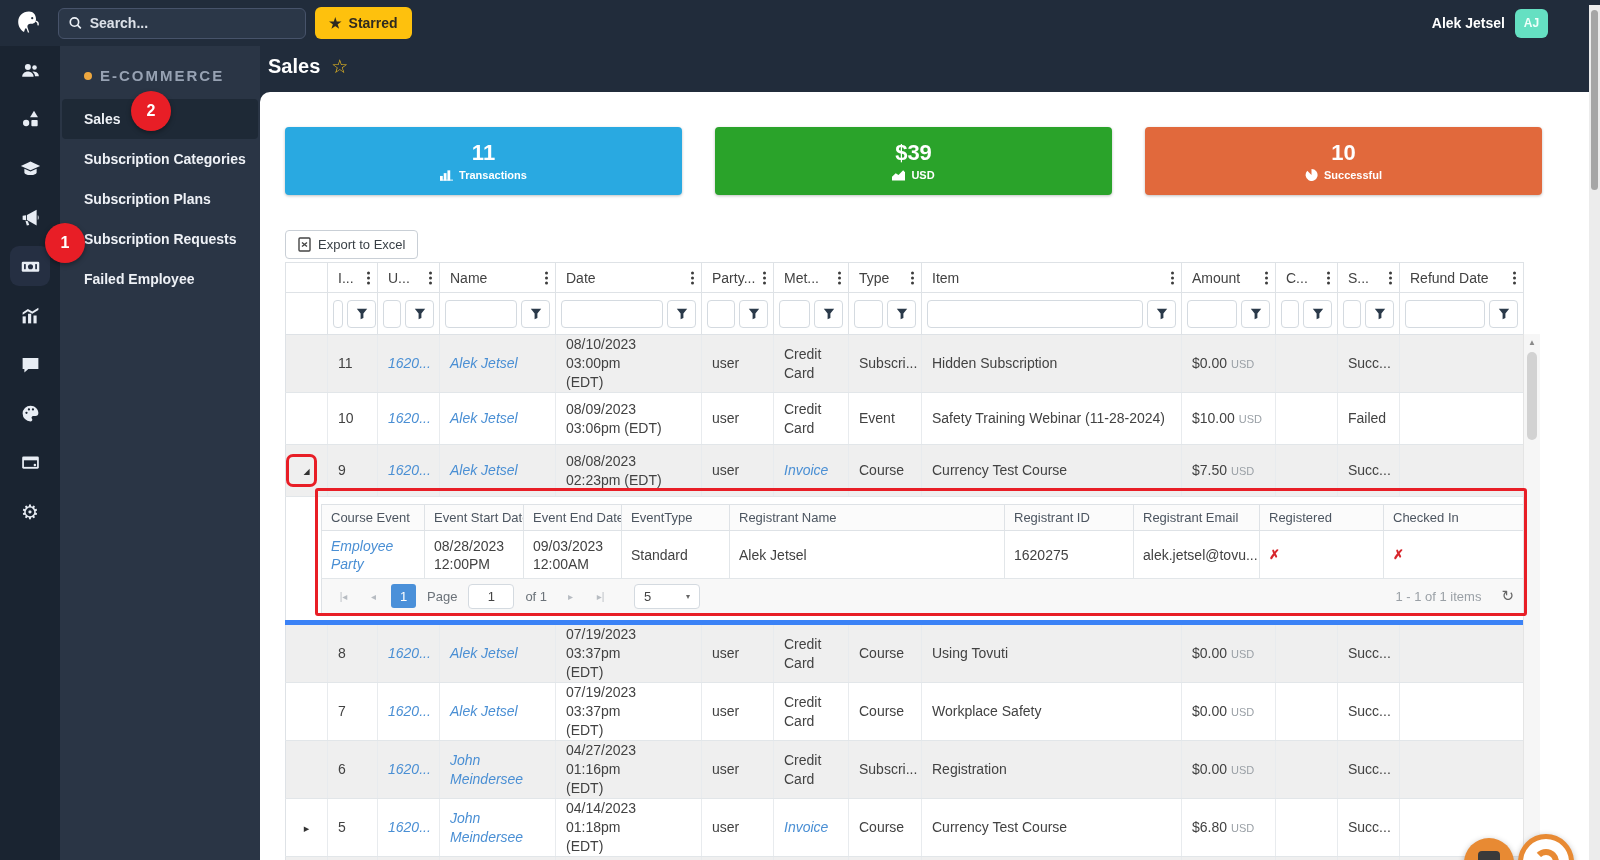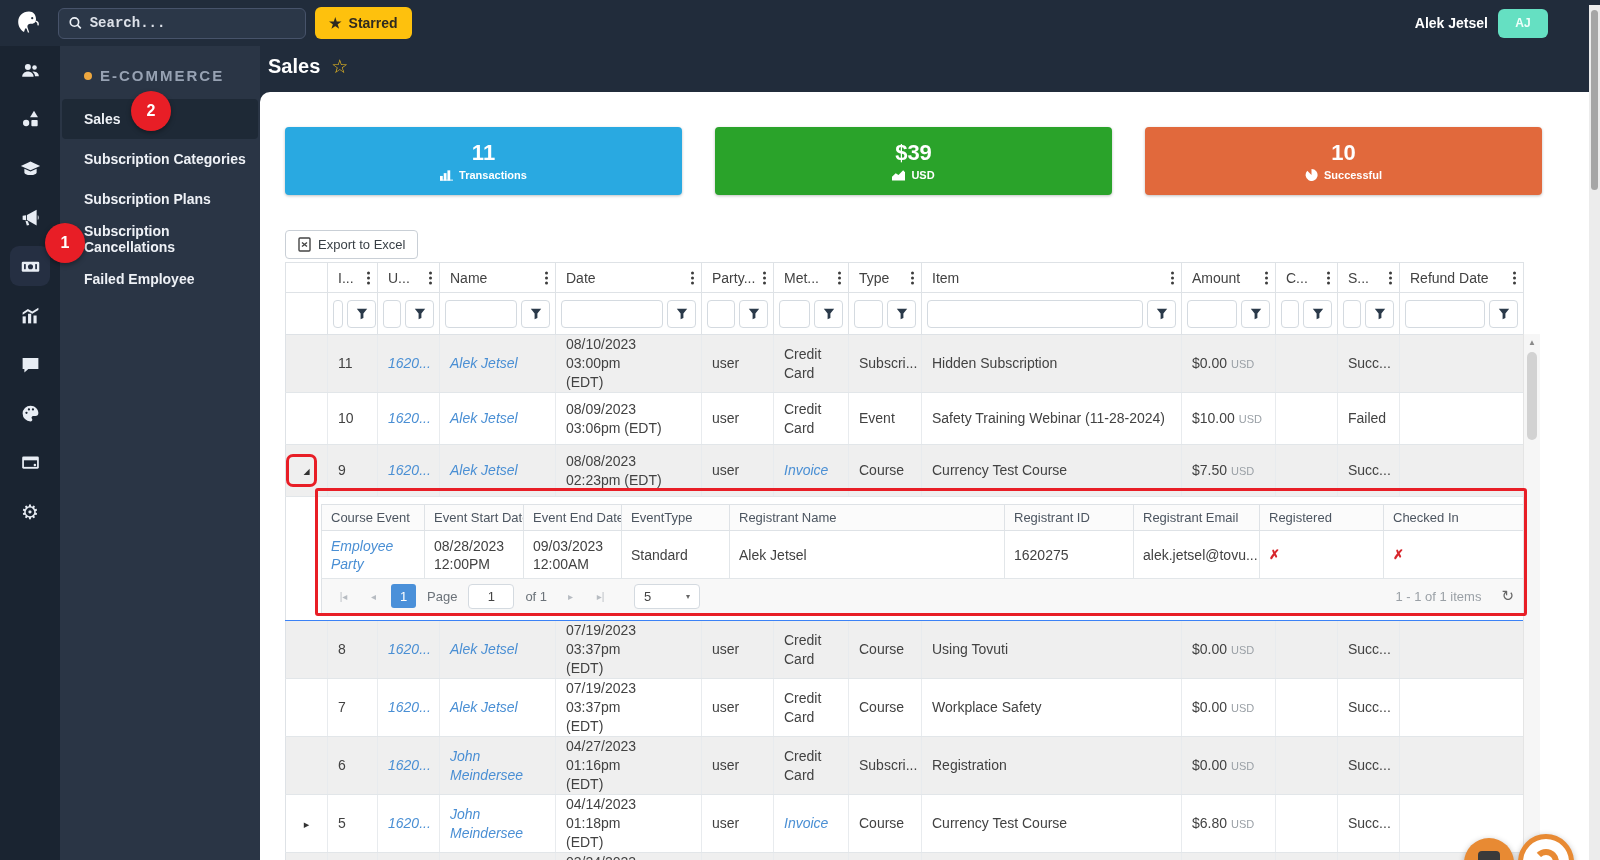--- a/index.html
+++ b/index.html
@@ -4,27 +4,27 @@
 <style>
   * { margin:0; padding:0; box-sizing:border-box; }
   html,body { width:1600px; height:860px; overflow:hidden; }
   body { position:relative; background:#212c3b; font-family:"Liberation Sans",sans-serif; }
   a { text-decoration:none; }
 
   
   .topbar{position:absolute;left:0;top:0;width:1600px;height:46px;background:#212c3b;display:flex;align-items:center;z-index:5;}
   .logo{margin-left:13px;width:32px;height:32px;display:flex;align-items:center;justify-content:center;}
   .search{margin-left:13px;width:248px;height:31px;background:#2b3748;border:1px solid #47536a;border-radius:6px;display:flex;align-items:center;padding:0 10px;gap:8px;}
-  .search input{background:transparent;border:0;outline:none;color:#eef2f7;font-size:14px;font-weight:600;width:100%;font-family:Liberation Mono, monospace;}
+  .search input{background:transparent;border:0;outline:none;color:#eef2f7;font-size:14px;font-weight:600;width:100%;font-family:Liberation Sans, sans-serif;}
   .search input::placeholder{color:#e7ebf2;opacity:.95;}
   .starred{margin-left:9px;height:32px;background:#fec10d;border:0;border-radius:6px;display:flex;align-items:center;gap:7px;padding:0 14px;font-size:14px;font-weight:700;color:#2e2a20;cursor:pointer;font-family:"Liberation Sans",sans-serif;}
   .starred .st{font-size:14px;color:#2e2a20;}
   .tb-right{margin-left:auto;display:flex;align-items:center;gap:10px;margin-right:52px;}
   .uname{color:#fff;font-size:14px;font-weight:700;}
-  .avatar{width:50px;height:29px;border-radius:6px;background:#65e0c2;color:#effffa;display:flex;align-items:center;justify-content:center;font-size:12px;font-weight:700;}
+  .avatar{width:33px;height:29px;border-radius:6px;background:#65e0c2;color:#effffa;display:flex;align-items:center;justify-content:center;font-size:12px;font-weight:700;}
 
   
   .rail{position:absolute;left:0;top:46px;width:60px;height:814px;background:#1a2431;z-index:4;display:flex;flex-direction:column;align-items:center;}
   .slot{width:60px;height:49px;display:flex;align-items:center;justify-content:center;}
   .slot svg{width:21px;height:21px;fill:#e8edf4;}
   .slot.sel{position:relative;}
   .slot.sel .hl{position:absolute;left:10px;top:4px;width:40px;height:40px;background:#252f42;border-radius:9px;}
   .slot.sel svg{position:relative;}
   .gearglyph{color:#e8edf4;font-size:20px;line-height:1;}
 
@@ -67,21 +67,21 @@
   td.gc{height:52px;border-right:1px solid #e8ebee;border-bottom:1px solid #e2e6e9;font-size:14px;color:#424242;padding:0 8px 0 10px;vertical-align:middle;line-height:19px;overflow:hidden;background:transparent;}
   tr.alt td.gc{background:#efefef;}
   td.pre{white-space:pre-line;}
   td.ex{text-align:center;padding:0;}
   .caret-open{font-size:8px;color:#333;cursor:pointer;}
   .caret-closed{font-size:11px;color:#333;cursor:pointer;}
   a.lnk{color:#4a8fd4;cursor:pointer;font-style:italic;}
   .cur{font-size:11px;color:#9aa0a6;}
 
   
-  td.detail{background:#fff;border-bottom:1px solid #3b82f6;padding:7px 12px 6px 35px;vertical-align:top;}
+  td.detail{background:#fff;border-bottom:5px solid #3b82f6;padding:7px 12px 6px 35px;vertical-align:top;}
   table.sub{border-collapse:collapse;table-layout:fixed;width:1203px;}
   .sub th{height:26px;background:#fbfbfb;border:1px solid #dee2e6;font-size:13px;font-weight:400;color:#4c5560;text-align:left;padding:0 9px;overflow:hidden;white-space:nowrap;}
   .sub td{height:48px;border:1px solid #e2e6e9;font-size:14px;color:#424242;padding:0 9px;vertical-align:middle;line-height:18px;white-space:pre-line;overflow:hidden;}
   .xmark{color:#d7262c;font-weight:700;font-size:13px;}
   .pager{width:1203px;height:35px;background:#f8f8f8;border:1px solid #dee2e6;border-top:0;display:flex;align-items:center;padding:0 9px;gap:5px;}
   .pbtn{width:25px;height:24px;display:flex;align-items:center;justify-content:center;color:#b7bcc2;font-size:10px;cursor:pointer;}
   .psel{width:25px;height:24px;background:#4a90d9;border-radius:3px;color:#fff;font-size:13px;display:flex;align-items:center;justify-content:center;cursor:pointer;}
   .ptext{color:#6b7279;font-size:13px;margin:0 6px;}
   .pinput{width:46px;height:25px;border:1px solid #d4dae0;border-radius:4px;text-align:center;font-size:13px;color:#444;outline:none;background:#fff;font-family:"Liberation Sans",sans-serif;}
   .psize{width:66px;height:25px;border:1px solid #d4dae0;border-radius:4px;background:#fff;display:flex;align-items:center;justify-content:space-between;padding:0 9px;font-size:13px;color:#444;margin-left:16px;cursor:pointer;}
@@ -213,21 +213,21 @@
 
 <div class="sidebar">
   <div class="sb-head">
     <span class="sb-dot"></span>
     <span class="sb-title">E-COMMERCE</span>
   </div>
   <div class="sb-list">
     <div class="sb-item active">Sales</div>
     <div class="sb-item">Subscription Categories</div>
     <div class="sb-item">Subscription Plans</div>
-    <div class="sb-item">Subscription Cancellations</div>
+    <div class="sb-item">Subscription Requests</div>
     <div class="sb-item">Failed Employee</div>
   </div>
 </div>
 
 <div class="page-title">
   <span class="t">Sales</span>
   <span class="fav">☆</span>
 </div>
 
 <div class="main">

